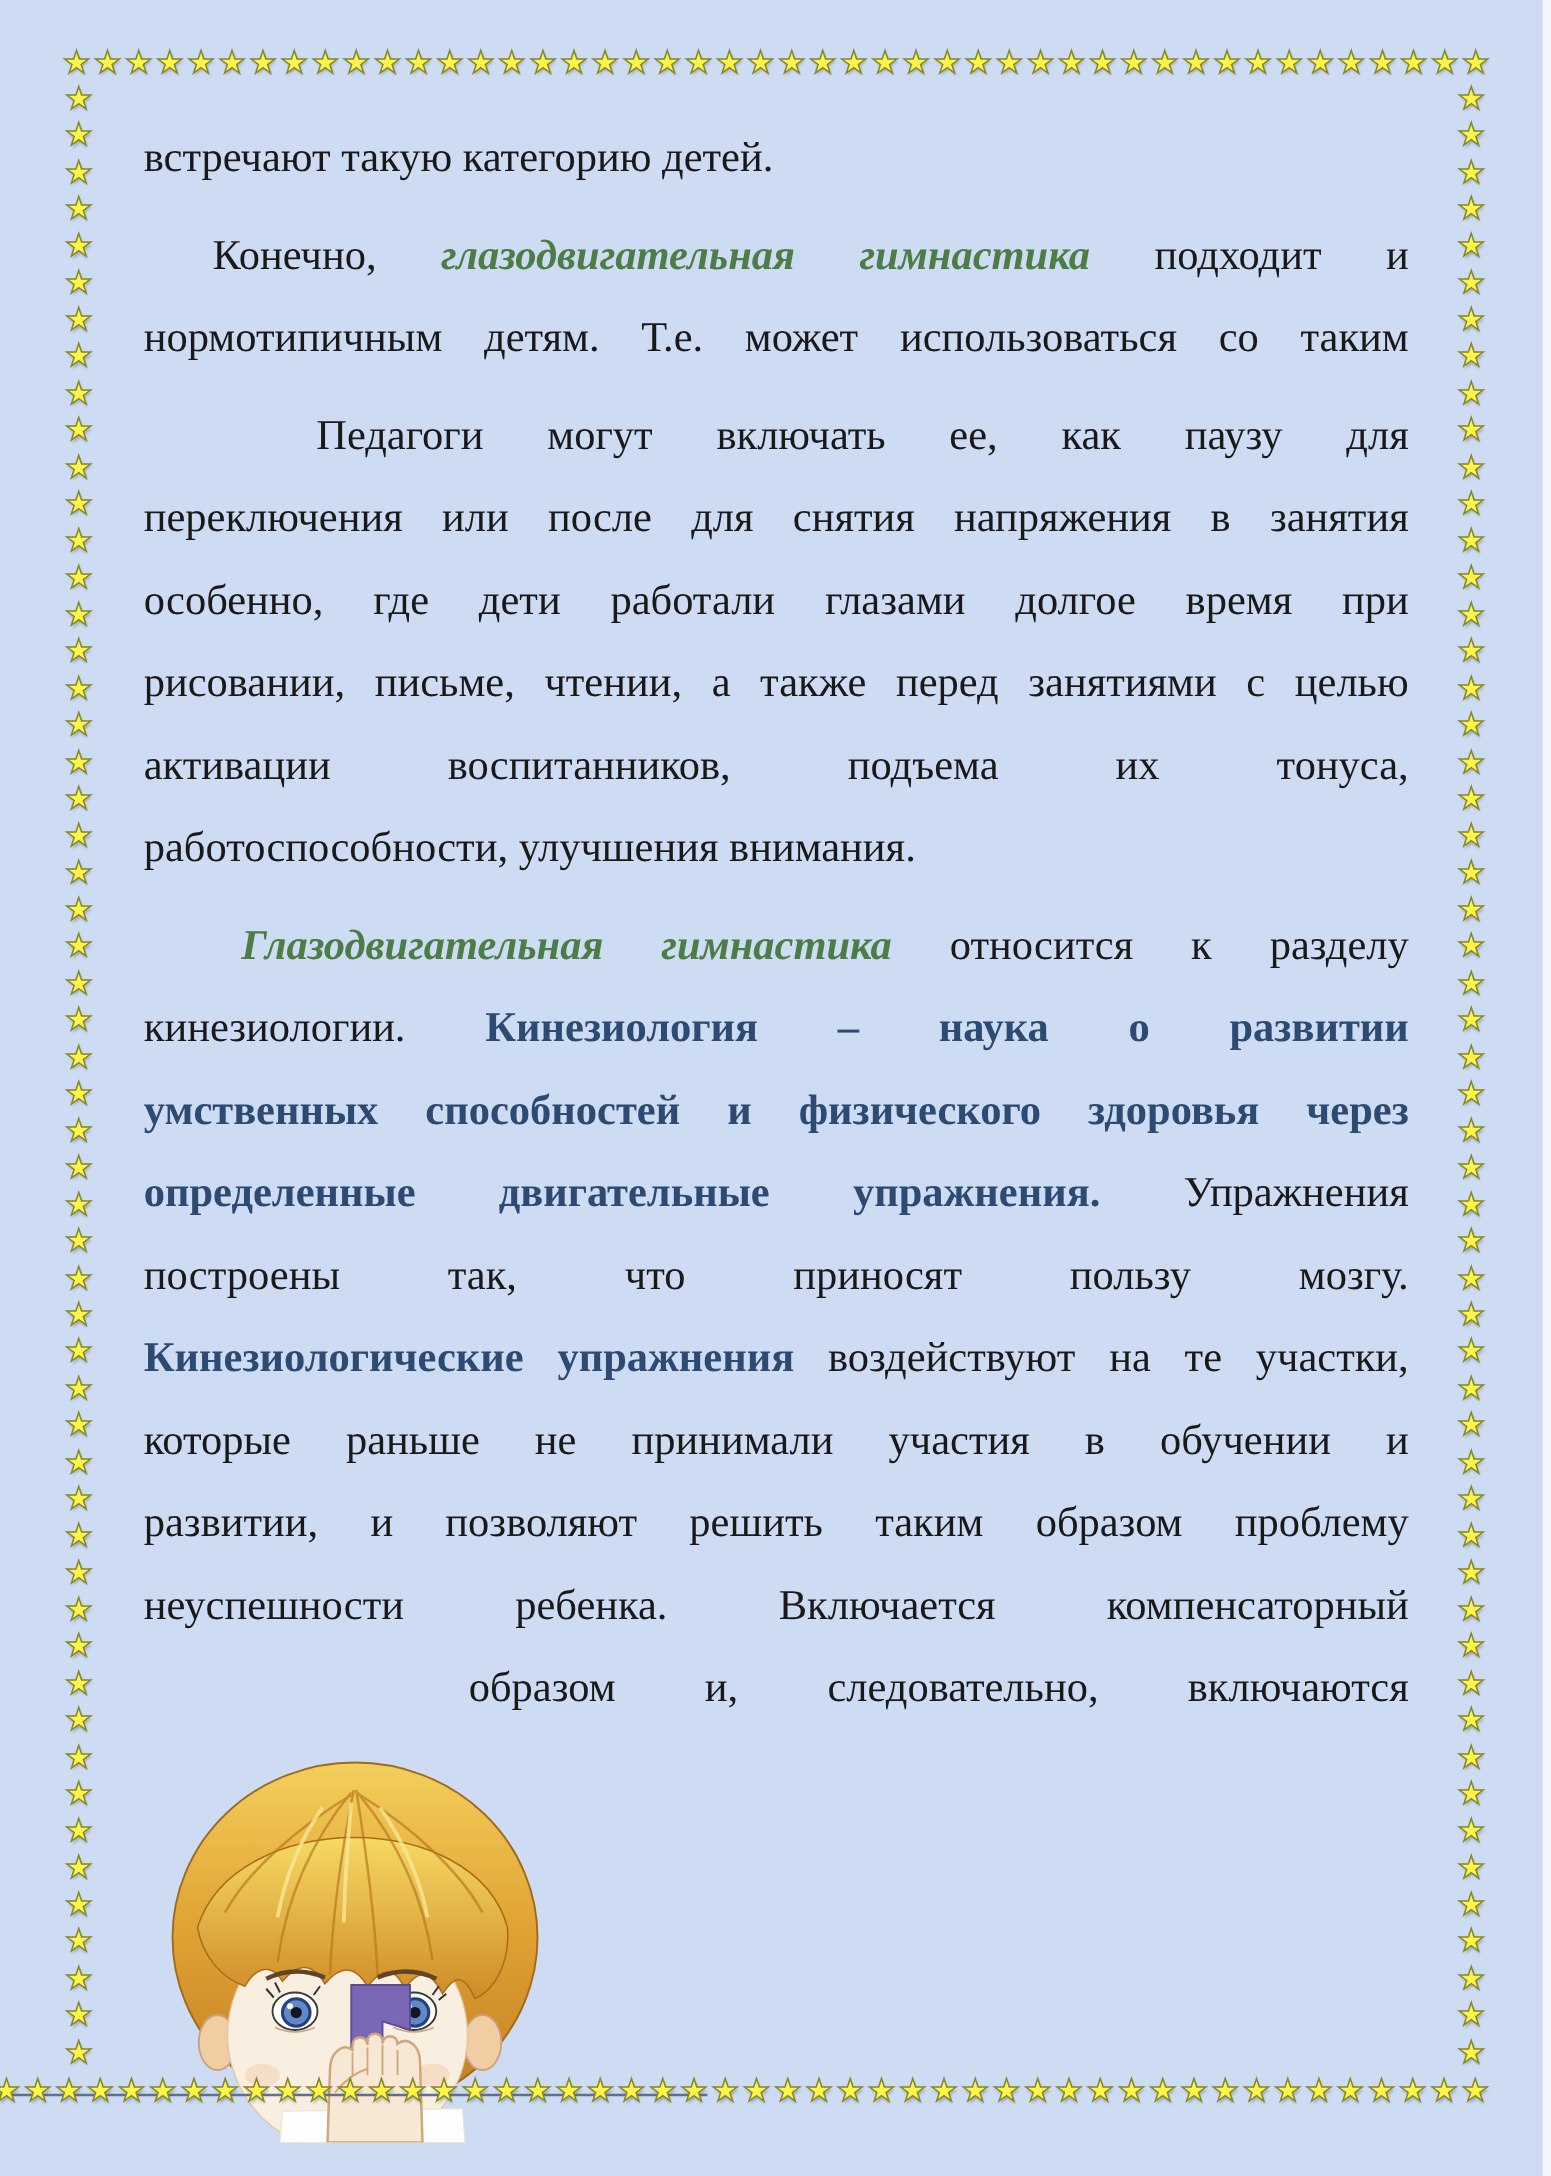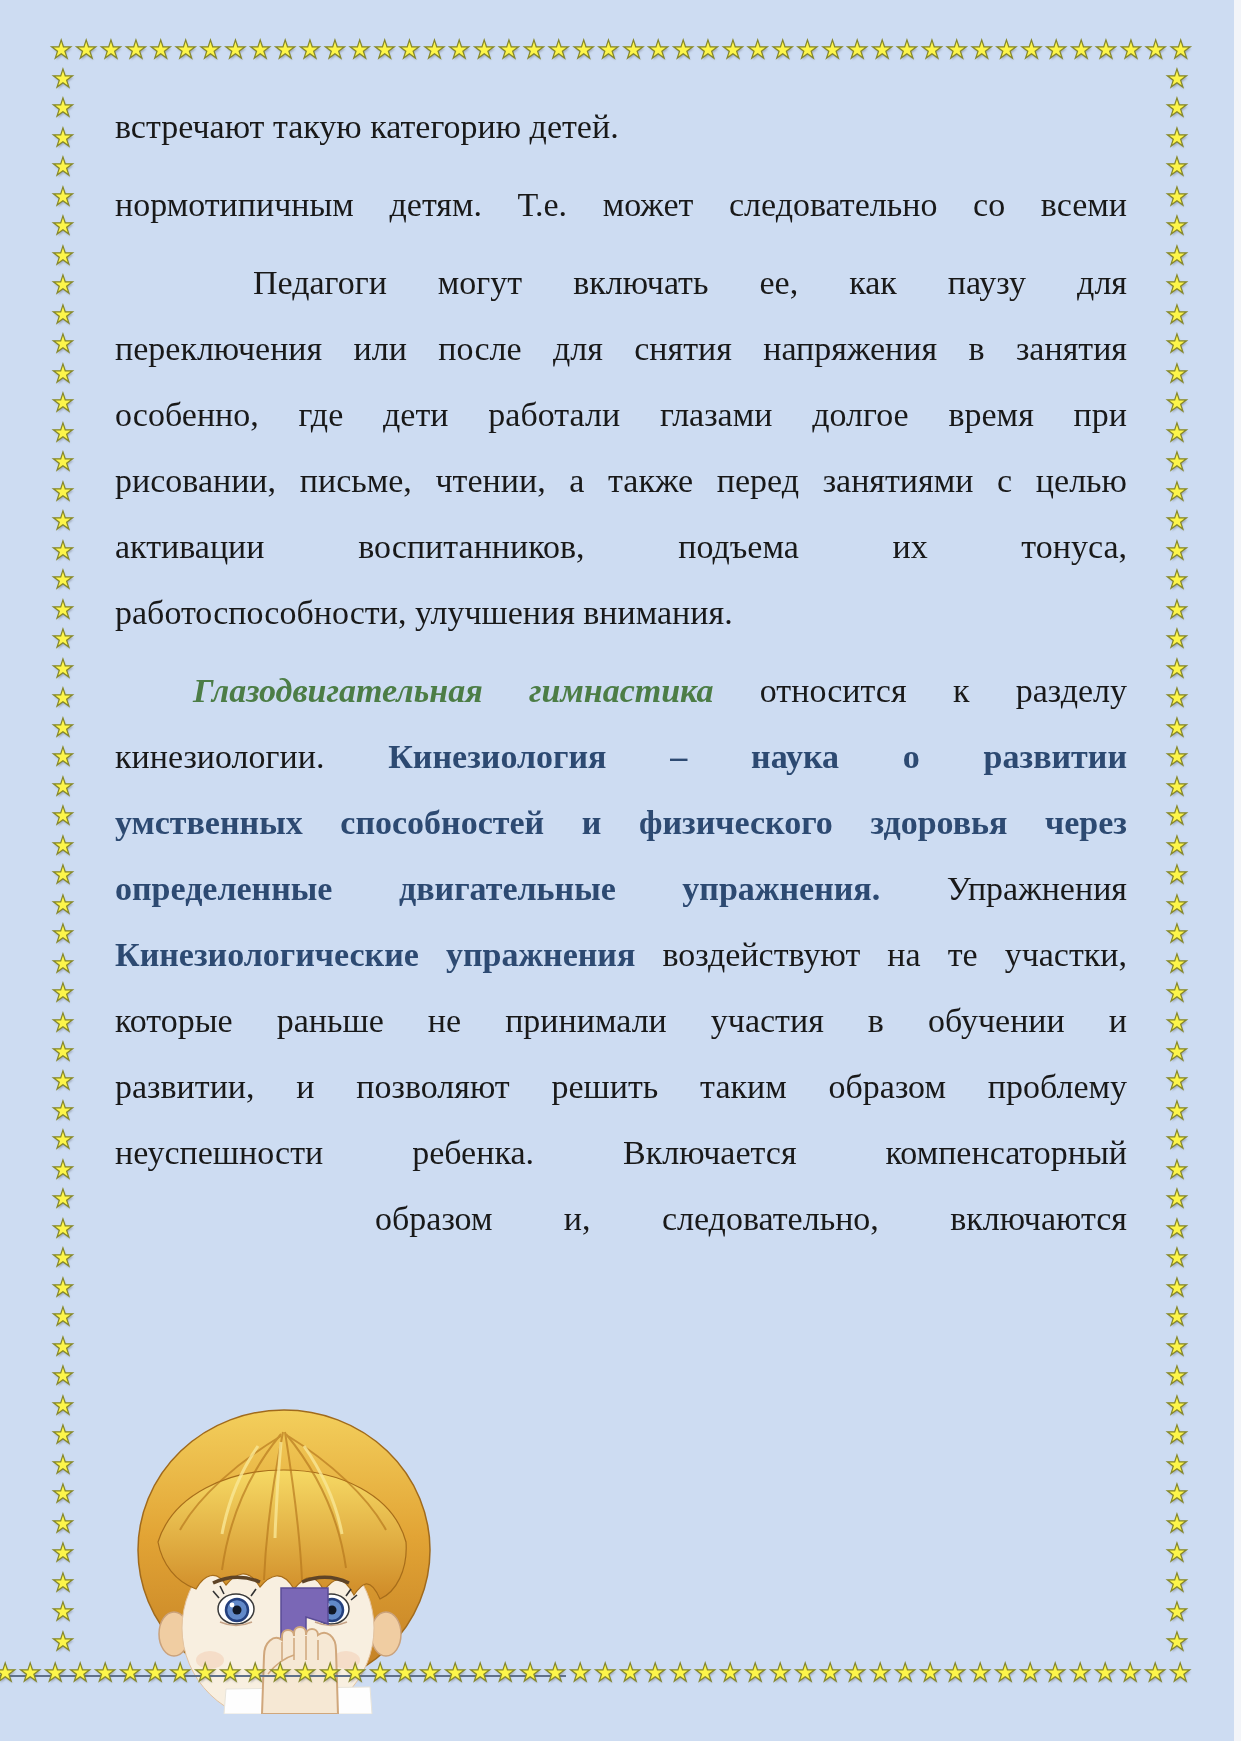--- a/index.html
+++ b/index.html
@@ -247,35 +247,37 @@
       <span>★</span>
       <span>★</span>
     </div>
   <div class="edge-strip"></div>
 
   <div class="text-content">
       <div class="para">
         <div class="line left"><span class="seg-n">встречают такую категорию детей.</span></div>
       </div>
       <div class="para">
-        <div class="line"><span class="seg-n">нормотипичным детям. Т.е. может следовательно со всеми</span></div>
+        <div class="line" style="padding-left: 55px;"><span class="seg-n">Конечно, </span><span class="seg-g">глазодвигательная гимнастика</span><span class="seg-n"> подходит и</span></div>
+        <div class="line"><span class="seg-n">нормотипичным детям. Т.е. может использоваться со таким</span></div>
       </div>
       <div class="para">
         <div class="line" style="padding-left: 138px;"><span class="seg-n">Педагоги могут включать ее, как паузу для</span></div>
         <div class="line"><span class="seg-n">переключения или после для снятия напряжения в занятия</span></div>
         <div class="line"><span class="seg-n">особенно, где дети работали глазами долгое время при</span></div>
         <div class="line"><span class="seg-n">рисовании, письме, чтении, а также перед занятиями с целью</span></div>
         <div class="line"><span class="seg-n">активации воспитанников, подъема их тонуса,</span></div>
         <div class="line left"><span class="seg-n">работоспособности, улучшения внимания.</span></div>
       </div>
       <div class="para">
         <div class="line" style="padding-left: 78px;"><span class="seg-g">Глазодвигательная гимнастика</span><span class="seg-n"> относится к разделу</span></div>
         <div class="line"><span class="seg-n">кинезиологии. </span><span class="seg-b">Кинезиология – наука о развитии</span></div>
         <div class="line"><span class="seg-b">умственных способностей и физического здоровья через</span></div>
         <div class="line"><span class="seg-b">определенные двигательные упражнения.</span><span class="seg-n"> Упражнения</span></div>
+        <div class="line"><span class="seg-n">построены так, что приносят пользу мозгу.</span></div>
         <div class="line"><span class="seg-b">Кинезиологические упражнения</span><span class="seg-n"> воздействуют на те участки,</span></div>
         <div class="line"><span class="seg-n">которые раньше не принимали участия в обучении и</span></div>
         <div class="line"><span class="seg-n">развитии, и позволяют решить таким образом проблему</span></div>
         <div class="line"><span class="seg-n">неуспешности ребенка. Включается компенсаторный</span></div>
         <div class="line" style="padding-left: 260px;"><span class="seg-n">образом и, следовательно, включаются</span></div>
       </div>
     </div>
 
   <div class="child-figure">
     <svg width="330" height="312" viewBox="0 0 330 312" xmlns="http://www.w3.org/2000/svg">

